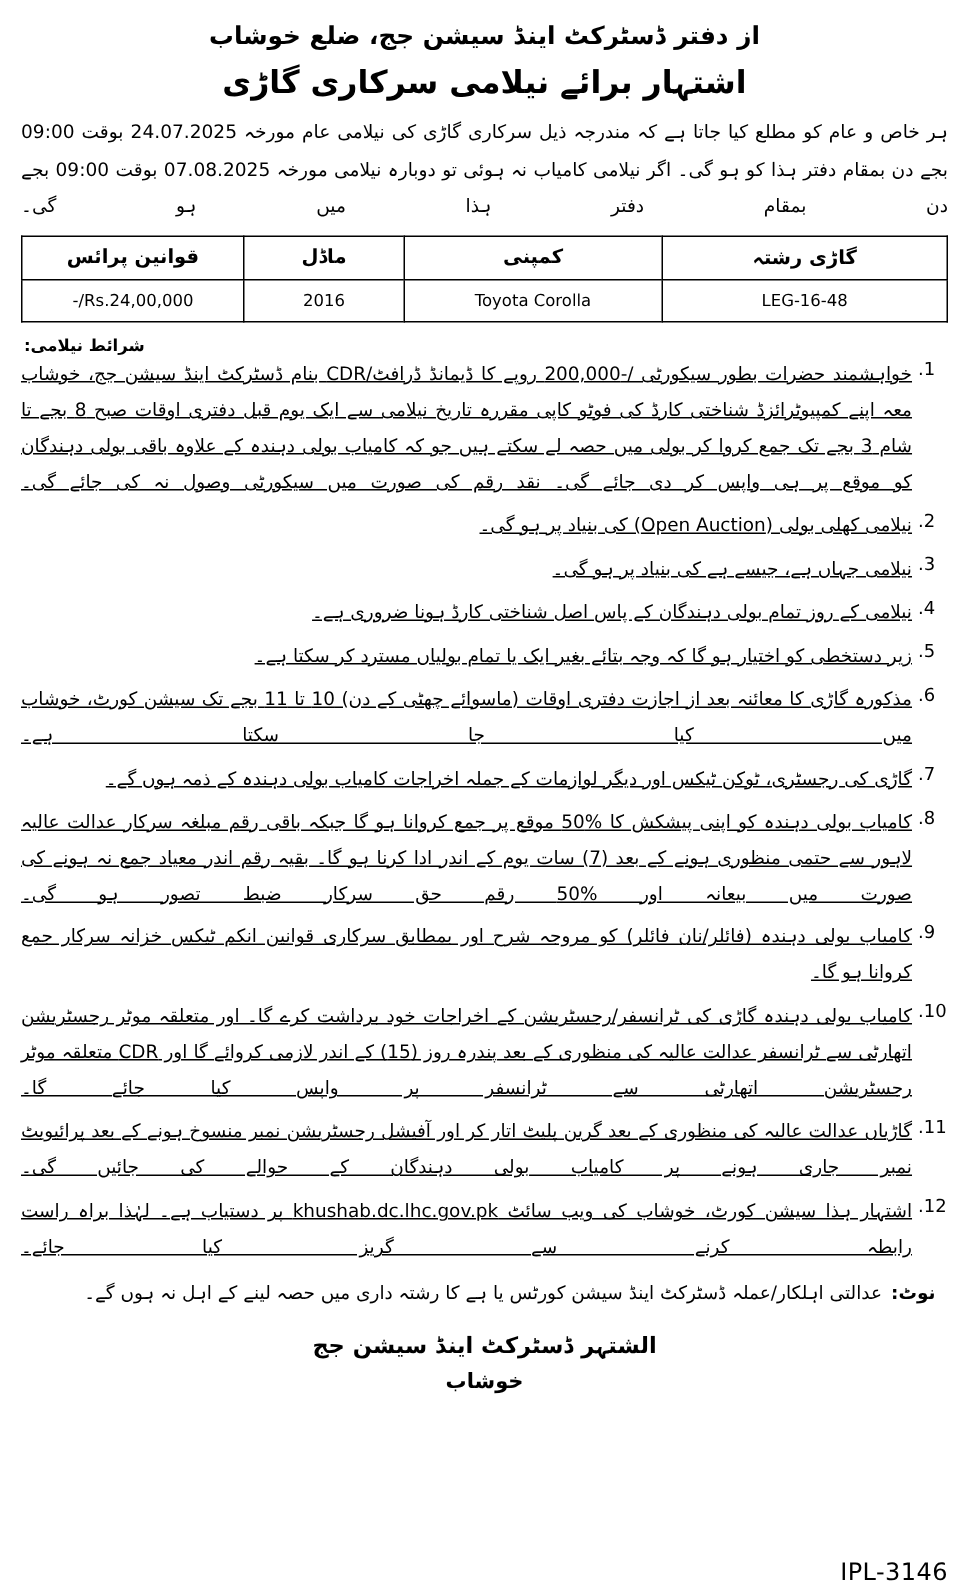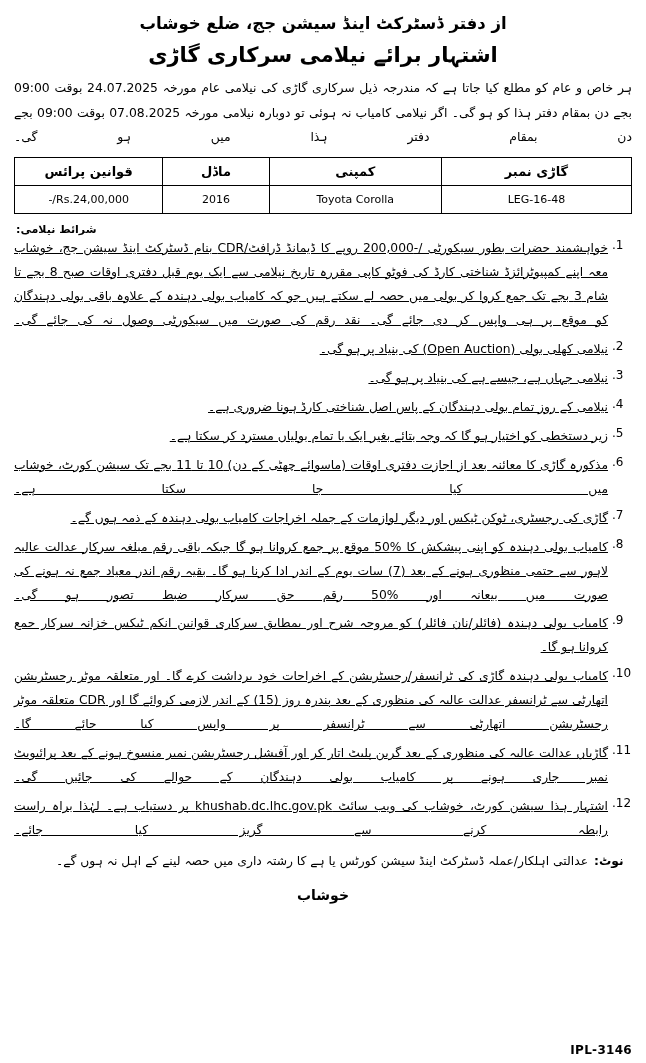--- a/index.html
+++ b/index.html
@@ -149,39 +149,39 @@
   }
   .signature .sub {
     font-size: 14px;
     font-weight: bold;
   }
 
   .ipl {
     position: absolute;
     right: 14px;
     bottom: 6px;
-    font-size: 12px;
-    font-weight: bold;
+    font-size: 16px;
+    font-weight: normal;
     letter-spacing: 0.3px;
   }
 </style>
 </head>
 <body>
 
 <div class="page">
 
   <div class="hdr-line1 center">از دفتر ڈسٹرکٹ اینڈ سیشن جج، ضلع خوشاب</div>
   <div class="hdr-line2 center">اشتہار برائے نیلامی سرکاری گاڑی</div>
 
   <div class="intro">ہر خاص و عام کو مطلع کیا جاتا ہے کہ مندرجہ ذیل سرکاری گاڑی کی نیلامی عام مورخہ 24.07.2025 بوقت 09:00 بجے دن بمقام دفتر ہذا کو ہو گی۔ اگر نیلامی کامیاب نہ ہوئی تو دوبارہ نیلامی مورخہ 07.08.2025 بوقت 09:00 بجے دن بمقام دفتر ہذا میں ہو گی۔</div>
 
   <table class="vehicle">
     <thead>
       <tr>
-        <th class="col-num">گاڑی نمبر</th>
+        <th class="col-num">گاڑی رشتہ</th>
         <th class="col-co">کمپنی</th>
         <th class="col-mod">ماڈل</th>
         <th class="col-res">قوانین پرائس</th>
       </tr>
     </thead>
     <tbody>
       <tr>
         <td>LEG-16-48</td>
         <td>Toyota Corolla</td>
         <td>2016</td>
@@ -244,18 +244,19 @@
       <span class="li-body">اشتہار ہذا سیشن کورٹ، خوشاب کی ویب سائٹ khushab.dc.lhc.gov.pk پر دستیاب ہے۔ لہٰذا براہ راست رابطہ کرنے سے گریز کیا جائے۔</span>
     </li>
   </ol>
 
   <div class="note">
     <span class="note-label">نوٹ:</span>
     <span class="note-body">عدالتی اہلکار/عملہ ڈسٹرکٹ اینڈ سیشن کورٹس یا ہے کا رشتہ داری میں حصہ لینے کے اہل نہ ہوں گے۔</span>
   </div>
 
   <div class="signature">
+    <div>الشتہر ڈسٹرکٹ اینڈ سیشن جج</div>
     <div class="sub">خوشاب</div>
   </div>
 
   <div class="ipl">IPL-3146</div>
 
 </div>
 
 </body></html>

